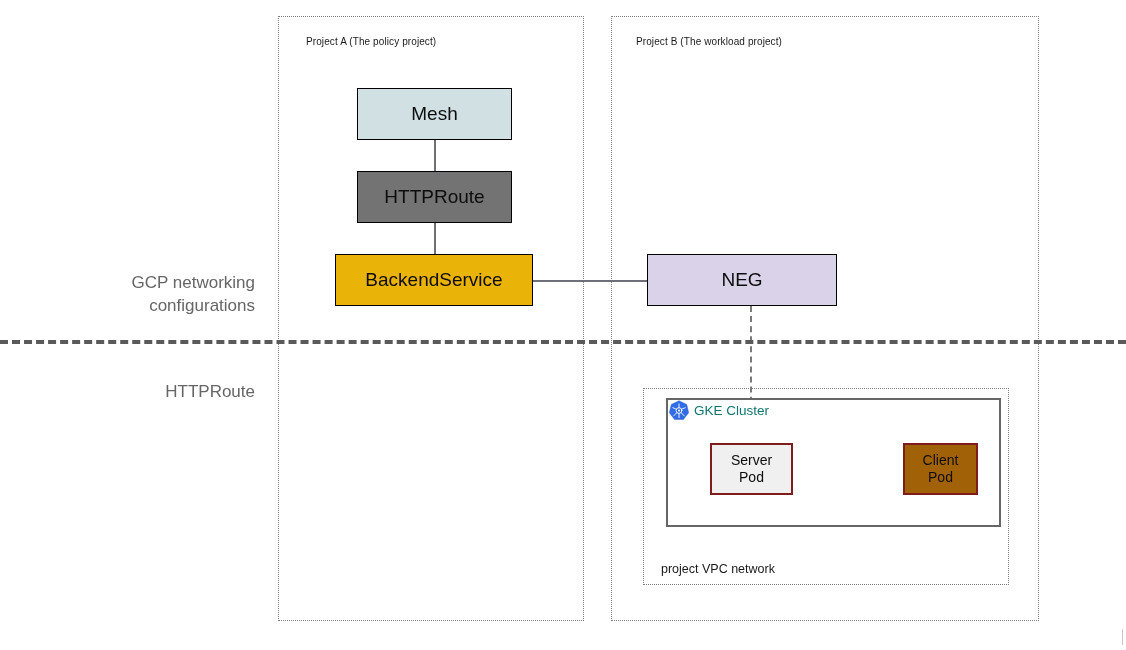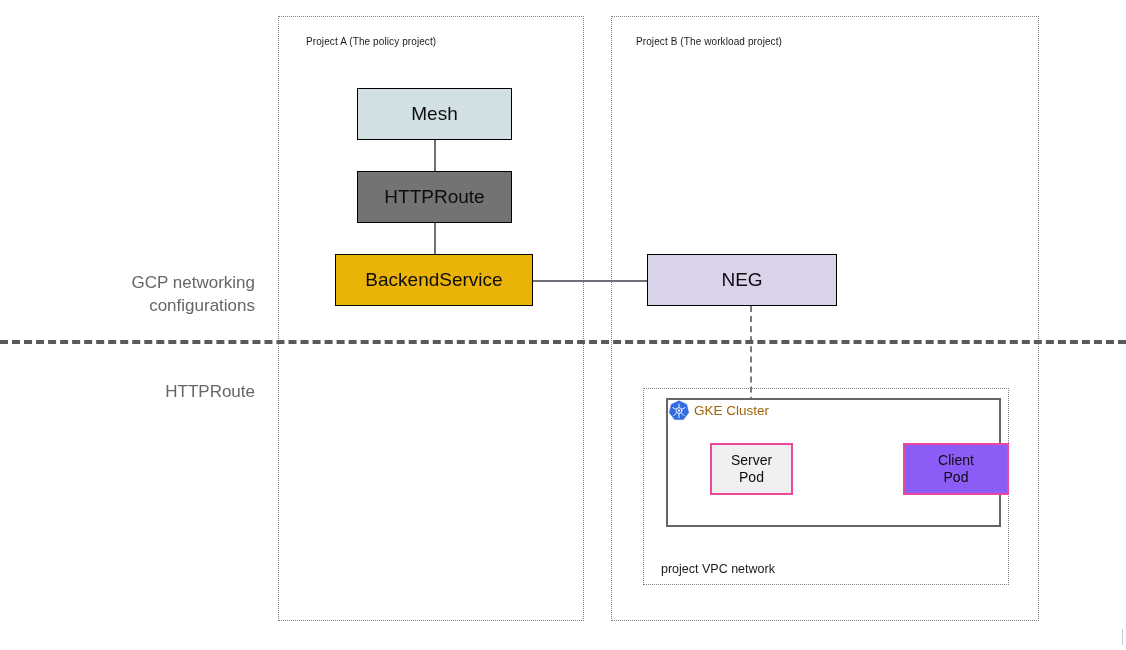--- a/index.html
+++ b/index.html
@@ -48,21 +48,21 @@
   
   .gke-box {
     position: absolute;
     border: 2px solid #666666;
     box-sizing: border-box;
     background: #ffffff;
   }
   .gke-label {
     position: absolute;
     font-size: 13.5px;
-    color: #a16207;
+    color: #0f766e;
     white-space: nowrap;
   }
   .k8s-icon {
     position: absolute;
     width: 22px;
     height: 22px;
   }
 
   
   .node {
@@ -70,21 +70,21 @@
     box-sizing: border-box;
     border: 1px solid #000000;
     display: flex;
     align-items: center;
     justify-content: center;
     text-align: center;
     color: #0d0d0d;
     line-height: 1.18;
   }
   .node.big   { font-size: 19px; }
-  .node.small { font-size: 14px; border: 2px solid #ec4899; }
+  .node.small { font-size: 14px; border: 2px solid #7f1d1d; }
 
   
   .conn-v {
     position: absolute;
     width: 0;
     border-left: 2px solid #6f6f7a;
   }
   .conn-h {
     position: absolute;
     height: 0;
@@ -176,21 +176,21 @@
     </svg>
   </span>
 
   <div class="gke-label" style="left:694px; top:403px;">GKE Cluster</div>
 
   <div class="node small" style="left:710px; top:443px; width:83px; height:52px; background:#f0f0f0; flex-direction:column;">
     <span>Server</span>
     <span>Pod</span>
   </div>
 
-  <div class="node small" style="left:903px; top:443px; width:106px; height:52px; background:#8b5cf6; flex-direction:column;">
+  <div class="node small" style="left:903px; top:443px; width:75px; height:52px; background:#a16207; flex-direction:column;">
     <span>Client</span>
     <span>Pod</span>
   </div>
 
   <div class="divider" style="top:340px;"></div>
 
   <div class="side-label" style="left:55px; top:272px; width:200px;">
     <div>GCP networking</div>
     <div>configurations</div>
   </div>

